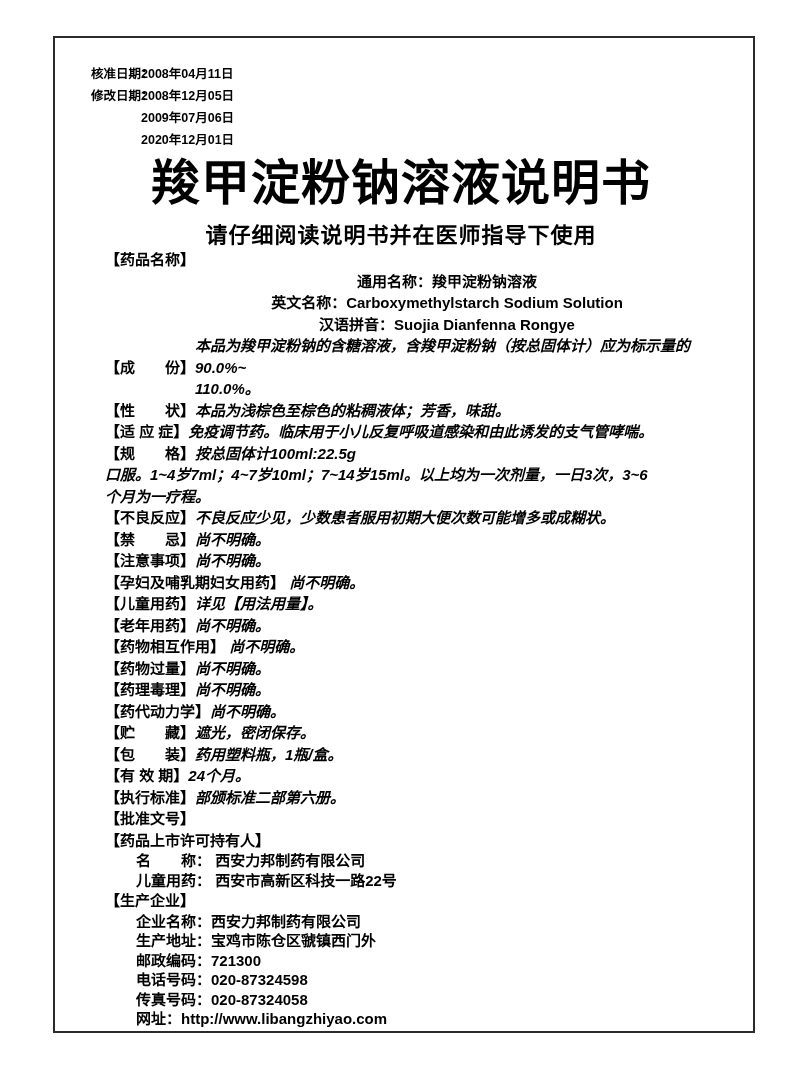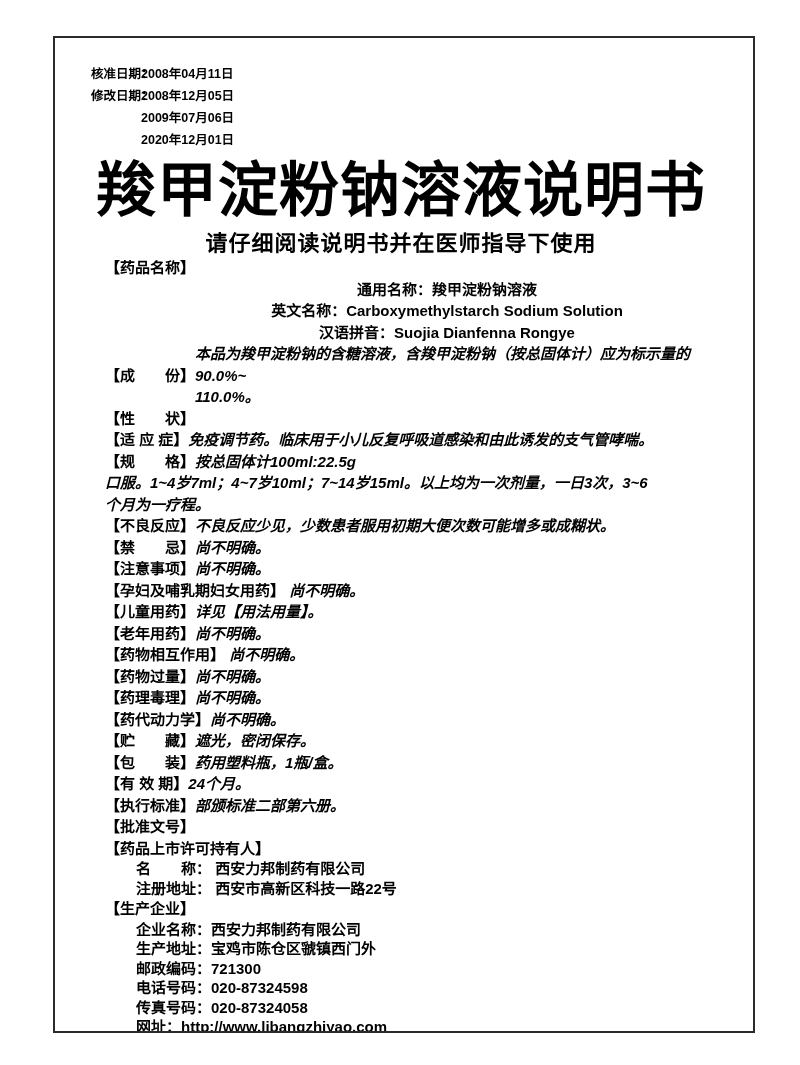--- a/index.html
+++ b/index.html
@@ -7,21 +7,21 @@
         font-family:"Liberation Sans","DejaVu Sans",sans-serif;font-weight:bold;overflow:hidden;}
   .sheet{position:absolute;left:53px;top:36px;width:702px;height:997px;box-sizing:border-box;
          border:2px solid #2b2b2b;padding:25px 12px 0 50px;overflow:hidden;}
   
   .dates{margin-left:-14px;font-size:12.5px;line-height:22px;}
   .drow{display:flex;}
   .dlabel{width:50px;white-space:pre;flex:none;}
   .dval{white-space:pre;}
   
   .cshift{position:relative;left:-22px;text-align:center;}
-  .title{font-size:60px;line-height:64px;margin-top:8px;letter-spacing:1px;}
+  .title{font-size:49px;line-height:64px;margin-top:0;letter-spacing:1px;}
   .subtitle{font-size:22px;line-height:22px;margin-top:10px;letter-spacing:1px;}
   
   .secs{margin-top:2px;font-size:15px;line-height:21.5px;}
   .sec{display:flex;align-items:center;}
   .lbl{white-space:pre;flex:none;}
   .txt{white-space:pre-wrap;flex:1;padding-right:2px;font-style:italic;}
   .sub{padding-left:48px;white-space:pre-wrap;text-align:center;}
   .sub2{padding-left:31px;white-space:pre-wrap;line-height:19.5px;}
 </style>
 </head>
@@ -62,20 +62,21 @@
       <div class="sub">汉语拼音：Suojia Dianfenna Rongye</div>
 
       <div class="sec">
         <span class="lbl">【成　　份】</span>
         <div class="txt">本品为羧甲淀粉钠的含糖溶液，含羧甲淀粉钠（按总固体计）应为标示量的90.0%~
 110.0%。</div>
       </div>
 
       <div class="sec">
         <span class="lbl">【性　　状】</span>
+        <div class="txt">本品为浅棕色至棕色的粘稠液体；芳香，味甜。</div>
       </div>
 
       <div class="sec">
         <span class="lbl">【适 应 症】</span>
         <div class="txt">免疫调节药。临床用于小儿反复呼吸道感染和由此诱发的支气管哮喘。</div>
       </div>
 
       <div class="sec">
         <span class="lbl">【规　　格】</span>
         <div class="txt">按总固体计100ml:22.5g</div>
@@ -157,21 +158,21 @@
       </div>
 
       <div class="sec">
         <span class="lbl">【批准文号】</span>
       </div>
 
       <div class="sec">
         <span class="lbl">【药品上市许可持有人】</span>
       </div>
       <div class="sub2">名　　称： 西安力邦制药有限公司</div>
-      <div class="sub2">注册地址： 西安市高新区科技一路22号</div>
+      <div class="sub2">儿童用药： 西安市高新区科技一路22号</div>
 
       <div class="sec">
         <span class="lbl">【生产企业】</span>
       </div>
       <div class="sub2">企业名称：西安力邦制药有限公司</div>
       <div class="sub2">生产地址：宝鸡市陈仓区虢镇西门外</div>
       <div class="sub2">邮政编码：721300</div>
       <div class="sub2">电话号码：020-87324598</div>
       <div class="sub2">传真号码：020-87324058</div>
       <div class="sub2">网址：http://www.libangzhiyao.com</div>

